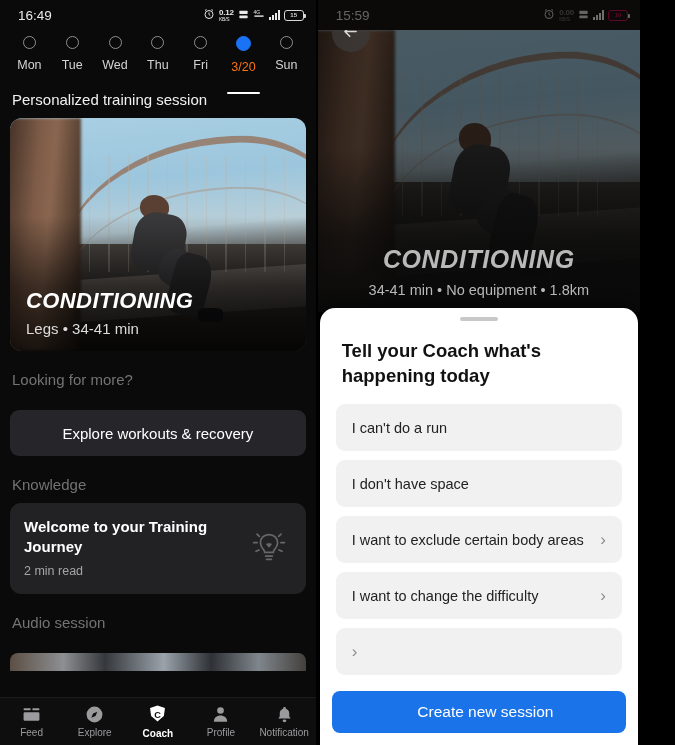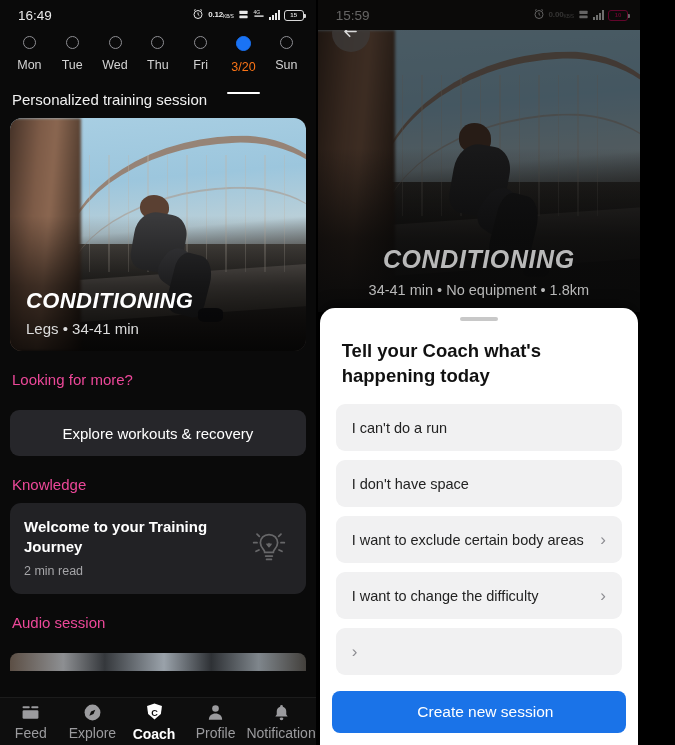--- a/index.html
+++ b/index.html
@@ -20,21 +20,21 @@
     border-right: 2px solid #000;
   }
   .statusbar {
     height: 30px; display: flex; align-items: center;
     justify-content: space-between;
     padding: 0 12px 0 18px;
     color: #e9e9e9; font-size: 13.5px;
   }
   .sb-right { display: flex; align-items: center; gap: 4px; }
   .sb-ic { display: block; }
-  .net-rate { display:flex; flex-direction:row; align-items:flex-end; line-height:1; }
+  .net-rate { display:flex; flex-direction:column; align-items:flex-start; line-height:1; }
   .net-rate b { font-size: 8px; font-weight: 700; letter-spacing: -0.2px;}
   .net-rate s { font-size: 5px; text-decoration: none; letter-spacing:-0.2px; }
   .bars { display: flex; align-items: flex-end; gap: 1px; height: 10px; }
   .bars i { width: 2px; background: #e9e9e9; display: block; }
   .bars i:nth-child(1){height:3px}.bars i:nth-child(2){height:5px}
   .bars i:nth-child(3){height:7px}.bars i:nth-child(4){height:10px}
   .batt {
     width: 20px; height: 11px; border: 1.4px solid #d8d8d8; border-radius: 3px;
     position: relative; display:flex; align-items:center; justify-content:center;
     color:#d8d8d8; font-size:6px; font-weight:700;
@@ -116,21 +116,21 @@
     background: linear-gradient(180deg, rgba(0,0,0,0) 42%, rgba(0,0,0,.55) 72%, rgba(0,0,0,.82) 100%);
   }
   .hero-txt { position:absolute; left:16px; bottom:14px; }
   .hero-txt .h1 {
     color:#fff; font-size:22px; font-weight:700; font-style: italic;
     letter-spacing:.4px; font-stretch: condensed;
   }
   .hero-txt .h2 { color:#dcdcdc; font-size:15px; margin-top:6px; }
 
   .block { margin-top: 20px; }
-  .lbl-sm { color:#ec4899; font-size:15px; padding: 0 12px 10px 12px; }
+  .lbl-sm { color:#737373; font-size:15px; padding: 0 12px 10px 12px; }
   .cta {
     margin: 12px 10px; height: 46px; background: #26262a; border-radius: 9px;
     display:flex; align-items:center; justify-content:center;
     color:#fff; font-size:15px; font-weight:500;
   }
   .knowledge-card {
     margin: 0 10px; background: #222225; border-radius: 11px;
     padding: 14px 14px 16px 14px; display:flex; align-items:center;
     justify-content: space-between; min-height: 86px;
   }
@@ -142,21 +142,21 @@
     background: linear-gradient(90deg,#5c4f45,#8d8f92 18%,#35383c 32%,#9aa2aa 52%,#2e3135 68%,#7f868c 84%,#43403c);
     filter: blur(.6px);
   }
 
   .tabbar {
     position:absolute; left:0; right:0; bottom:0; height:48px;
     background:#0e0e0e; display:flex; align-items:center;
     border-top: 1px solid #1c1c1c;
   }
   .tab { flex:1; display:flex; flex-direction:column; align-items:center; gap:3px; }
-  .tab .t-lbl { font-size:14px; color:#9b9b9e; }
+  .tab .t-lbl { font-size:10px; color:#9b9b9e; }
   .tab.active .t-lbl { color:#fff; font-weight:700; }
   .tab svg { display:block; }
 
   
   .right { width: 340px; height: 745px; position: relative; background: #000; overflow:hidden; }
   .r-statusbar {
     height: 30px; display:flex; align-items:center; justify-content:space-between;
     padding: 0 12px 0 18px; color: rgba(210,210,210,.45); font-size: 13.5px;
     position: relative; z-index: 6; background: #0b0a09;
   }

